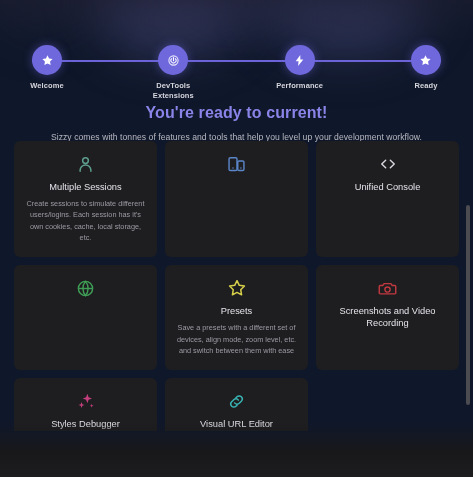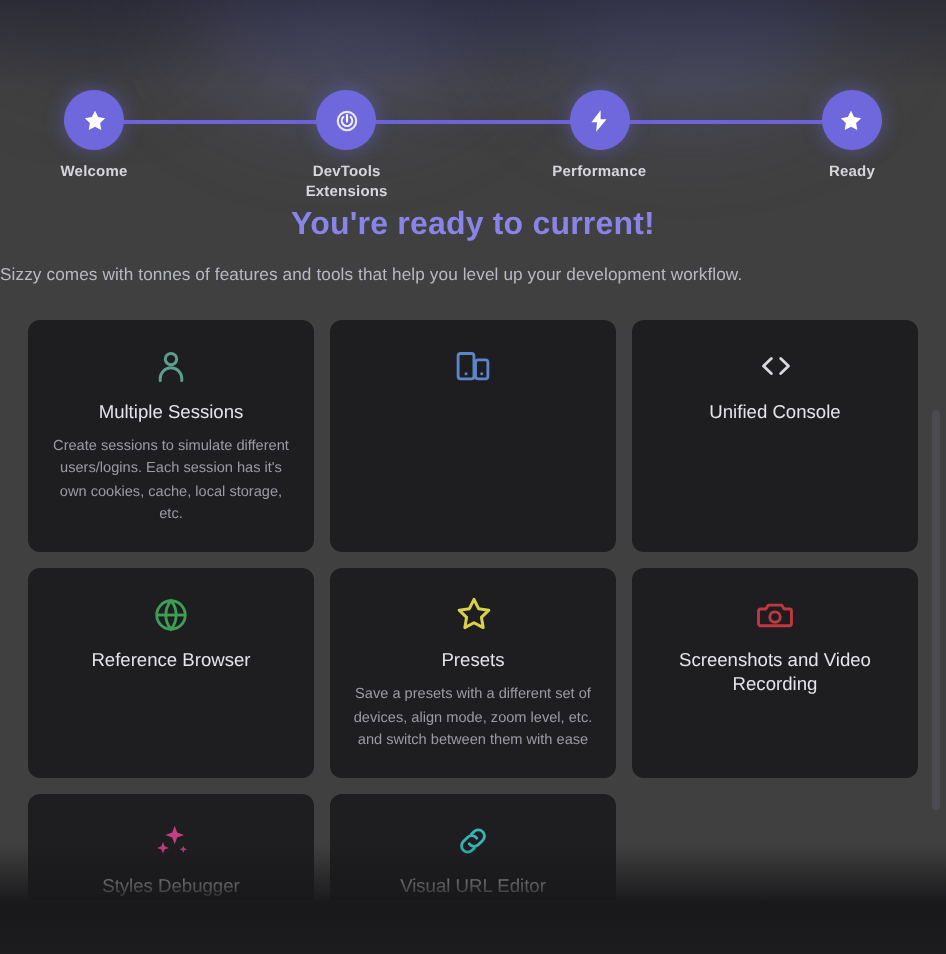--- a/index.html
+++ b/index.html
@@ -5,21 +5,21 @@
   * { margin:0; padding:0; box-sizing:border-box; }
   html, body {
     width:473px; height:477px;
     background:#0c0c0e;
     font-family:"Liberation Sans", sans-serif;
     overflow:hidden;
   }
   #app {
     position:relative;
     width:473px; height:477px;
-    background:#404040;
+    background:#0f172a;
     overflow:hidden;
   }
   
   .glow { position:absolute; border-radius:50%; filter:blur(26px); pointer-events:none; }
   .glow-a { left:95px;  top:-48px; width:150px; height:100px; background:rgba(104,106,170,.40); }
   .glow-b { left:265px; top:-52px; width:160px; height:105px; background:rgba(96,100,165,.38); }
   .glow-c { left:185px; top:-60px; width:110px; height:80px;  background:rgba(60,62,110,.35); }
   .glow-d { left:0px;   top:-40px; width:90px;  height:70px;  background:rgba(40,42,70,.30); }
   .topfade {
     position:absolute; left:0; top:0; width:473px; height:44px;
@@ -52,27 +52,27 @@
     margin-top:6px; font-size:7.5px; color:#d6d6dd; text-align:center;
     line-height:1.35; letter-spacing:.1px; font-weight:600;
   }
 
   
   .headline {
     position:absolute; top:104px; left:0; width:473px; text-align:center;
     font-size:16px; font-weight:700; color:#8b84e8; letter-spacing:.1px;
   }
   .subline {
-    position:absolute; top:132px; left:0; width:473px; 
+    position:absolute; top:132px; left:0; width:473px; text-align:center;
     font-size:8.6px; color:#b9b9c2; letter-spacing:.05px;
   }
 
   
   .grid-wrap {
-    position:absolute; left:0; top:160px; width:473px; height:290px;
+    position:absolute; left:0; top:141px; width:473px; height:290px;
     overflow:hidden;
   }
   .grid {
     display:grid;
     grid-template-columns:repeat(3,1fr);
     gap:8px;
     padding:0 14px;
   }
   .card {
     background:#1e1e20;
@@ -211,21 +211,20 @@
 
 
       <div class="card">
         <div class="card-icon">
           <svg width="19" height="19" viewBox="0 0 24 24" fill="none" stroke="#3f9e55" stroke-width="1.8">
             <circle cx="12" cy="12" r="9"></circle>
             <path d="M3 12h18"></path>
             <path d="M12 3a14 14 0 010 18 14 14 0 010-18z"></path>
           </svg>
         </div>
-        <div class="card-title">Reference Browser</div>
       </div>
 
       <div class="card">
         <div class="card-icon">
           <svg width="20" height="20" viewBox="0 0 24 24" fill="none" stroke="#d9d14a" stroke-width="1.8" stroke-linejoin="round">
             <path d="M12 3.2l2.75 5.6 6.15.9-4.45 4.33 1.05 6.13L12 17.27l-5.5 2.89 1.05-6.13L3.1 9.7l6.15-.9z"></path>
           </svg>
         </div>
         <div class="card-title">Presets</div>
         <div class="card-desc">Save a presets with a different set of devices, align mode, zoom level, etc. and switch between them with ease</div>

